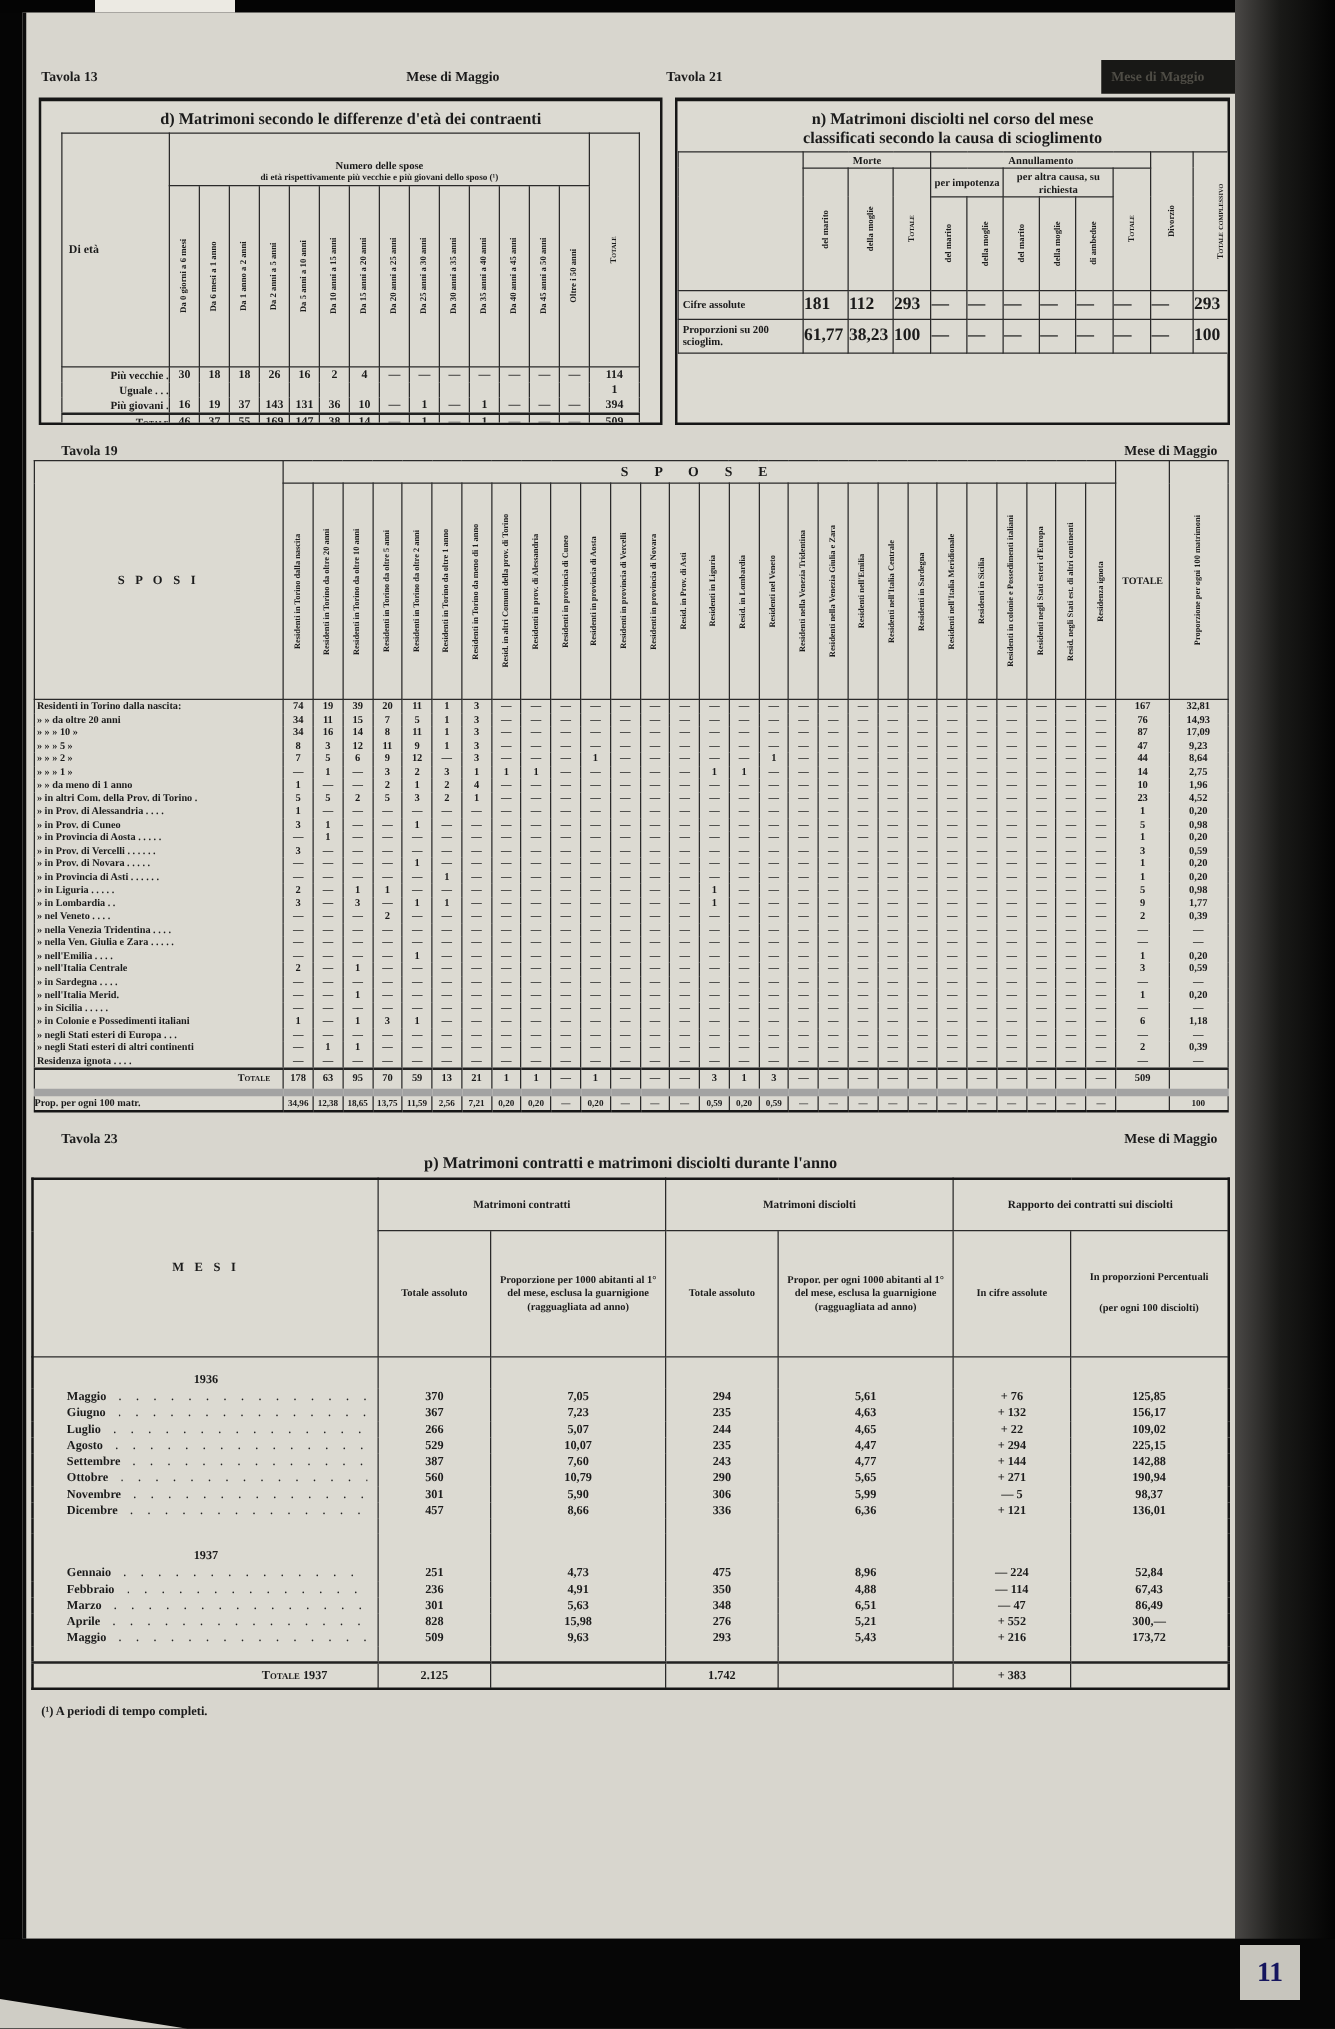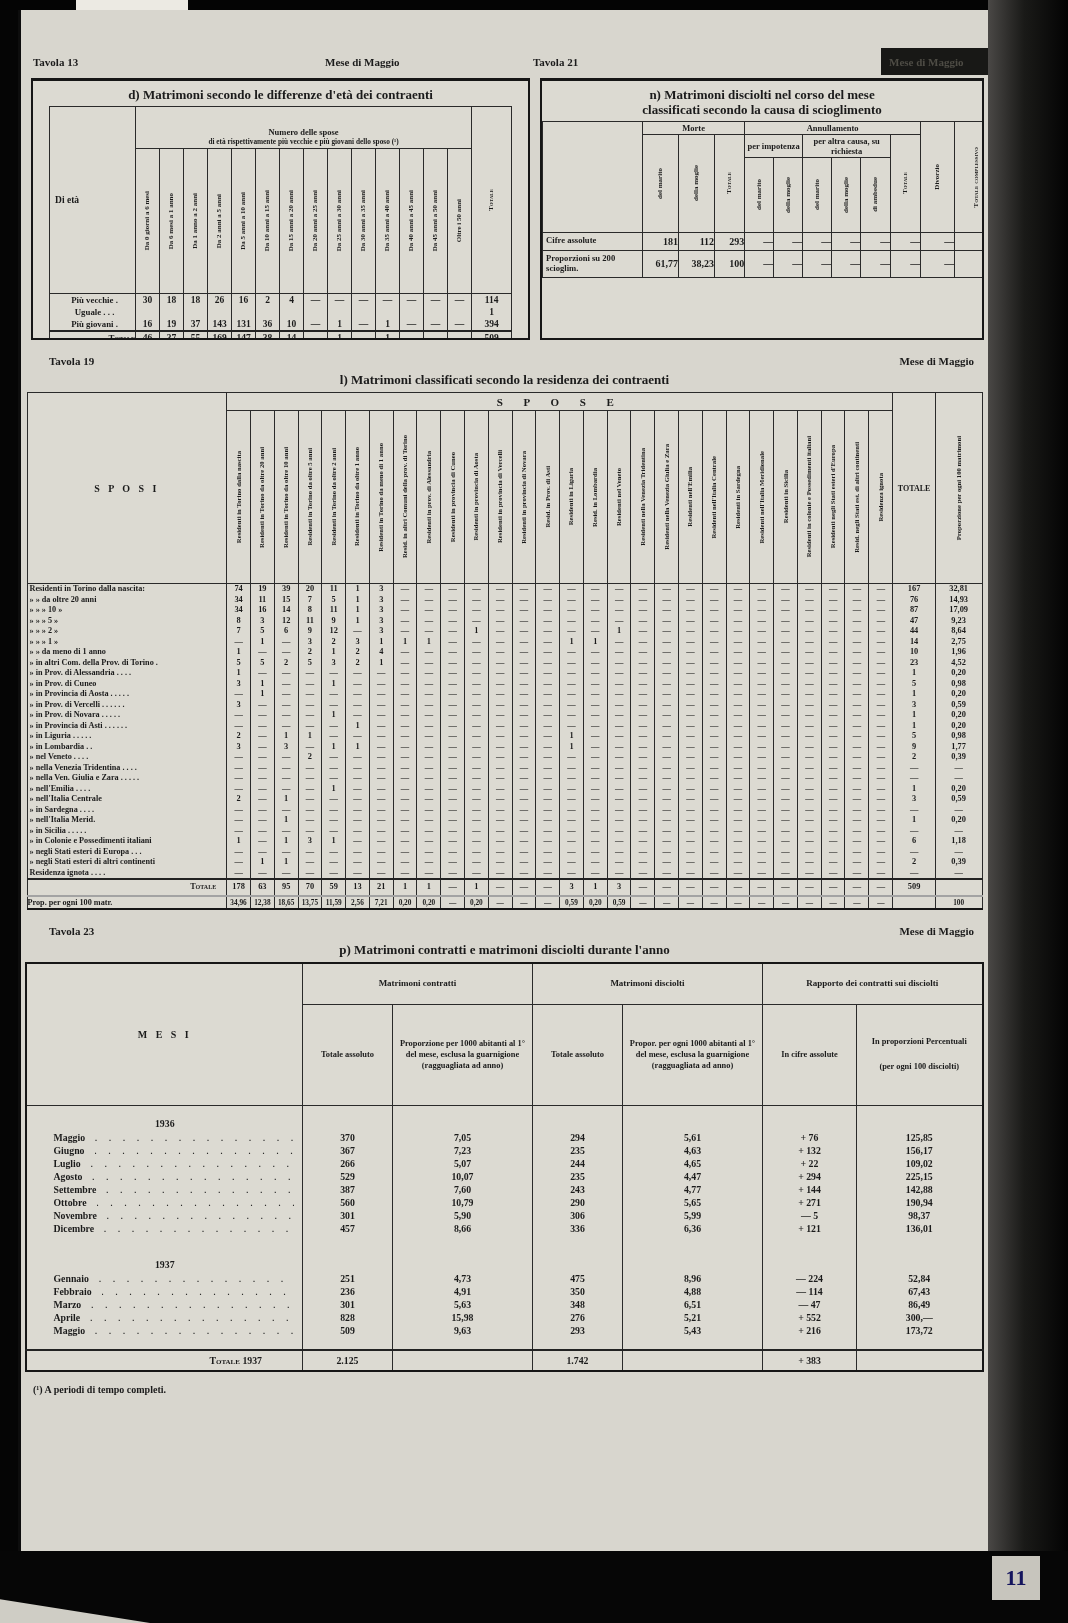--- a/index.html
+++ b/index.html
@@ -49,49 +49,49 @@
 
   
   .tbl-d{width:462px;margin-top:2px;}
   .tbl-d th{padding:0;}
   .tbl-d .corner{font-size:9.5px;text-align:left;vertical-align:middle;padding-left:5px;}
   .tbl-d .sub{vertical-align:middle;padding:2px 4px;}
   .tbl-d .sub .s1{font-size:8.5px;text-align:center;margin-top:18px;}
   .tbl-d .sub .s2{font-size:7.3px;text-align:center;}
   .tbl-d .rth{height:138px;vertical-align:middle;padding:3px 0;}
   .tbl-d td{font-size:9.5px;text-align:center;padding:1px 0;border-top:none;border-bottom:none;}
-  .tbl-d td.lab{font-size:8.8px;text-align:center;padding-left:4px;}
+  .tbl-d td.lab{font-size:8.8px;text-align:right;padding-left:4px;}
   .tbl-d tr.trow td{border-top:2px solid #222;}
   .tbl-d .tot-col{font-size:9.5px;}
 
   
   .tbl-n{width:456px;margin-top:4px;}
   .tbl-n th{padding:1px;font-size:8.5px;text-align:center;vertical-align:middle;}
   .tbl-n .rth2{height:95px;}
-  .tbl-n td{font-size:10px;text-align:right;padding:3px 0;}
+  .tbl-n td{font-size:14px;text-align:left;padding:3px 0;}
   .tbl-n td.lab{font-size:8.6px;text-align:left;padding-left:3px;line-height:1.15;}
 
   
   .sec-head{position:relative;height:13px;margin:15px 10px 0 12px;font-size:11px;font-weight:bold;}
   .sh-left{position:absolute;left:16px;top:0;}
   .sh-right{position:absolute;right:4px;top:0;}
   .mid-title{font-weight:bold;text-align:center;font-size:13px;margin:4px 0 4px 0;}
 
   
   .tbl-l{width:956px;}
   .tbl-l th{padding:0;}
   .tbl-l .sposi{font-size:10px;letter-spacing:3px;text-align:center;vertical-align:middle;}
   .tbl-l .spose{font-size:11px;letter-spacing:9px;height:17px;text-align:center;}
   .tbl-l .rth{height:168px;vertical-align:middle;padding:2px 0;}
   .tbl-l .rot{font-size:6.7px;line-height:1.2;}
   .tbl-l .tot-h{font-size:8px;vertical-align:middle;text-align:center;}
   .tbl-l td{font-size:8.4px;text-align:center;padding:0;border-top:none;border-bottom:none;line-height:1.25;}
   .tbl-l td.lab{font-size:8.2px;text-align:left;padding:0 1px 0 2px;line-height:1.18;}
   .tbl-l tr.lfoot td{border-top:2px solid #222;padding:2px 0;}
-  .tbl-l tr.lprop td{border-top:2px solid #a3a3a3;border-bottom:2px solid #161616;font-size:7.3px;padding:1px 0;}
+  .tbl-l tr.lprop td{border-top:6px solid #a3a3a3;border-bottom:2px solid #161616;font-size:7.3px;padding:1px 0;}
   .tbl-l tr.lprop td.lab{font-size:8.2px;}
   .tbl-l td.lab.totlab{text-align:right;padding-right:10px;}
 
   
   .tbl-p{width:958px;border:2px solid #161616;}
   .tbl-p th{padding:2px;font-size:8.4px;text-align:center;vertical-align:middle;line-height:1.3;}
   .tbl-p .mesi{font-size:10px;letter-spacing:3px;}
   .tbl-p .grp{height:36px;font-size:9px;}
   .tbl-p .sub2h{height:96px;}
   .tbl-p td{font-size:9.8px;text-align:center;padding:1px 0;border-top:none;border-bottom:none;}
@@ -376,21 +376,20 @@
             </tbody>
           </table>
         </div>
     </div>
   </div>
 
   <div class="sec-head">
     <span class="sh-left">Tavola 19</span>
     <span class="sh-right">Mese di Maggio</span>
   </div>
-  <div class="mid-title">l) Matrimoni classificati secondo la residenza dei contraenti</div>
   <div id="slot-table-l">
       <table class="tbl tbl-l">
         <colgroup>
           <col style="width: 198px;">
           <col style="width: 23.6px;">
           <col style="width: 23.6px;">
           <col style="width: 23.6px;">
           <col style="width: 23.6px;">
           <col style="width: 23.6px;">
           <col style="width: 23.6px;">

